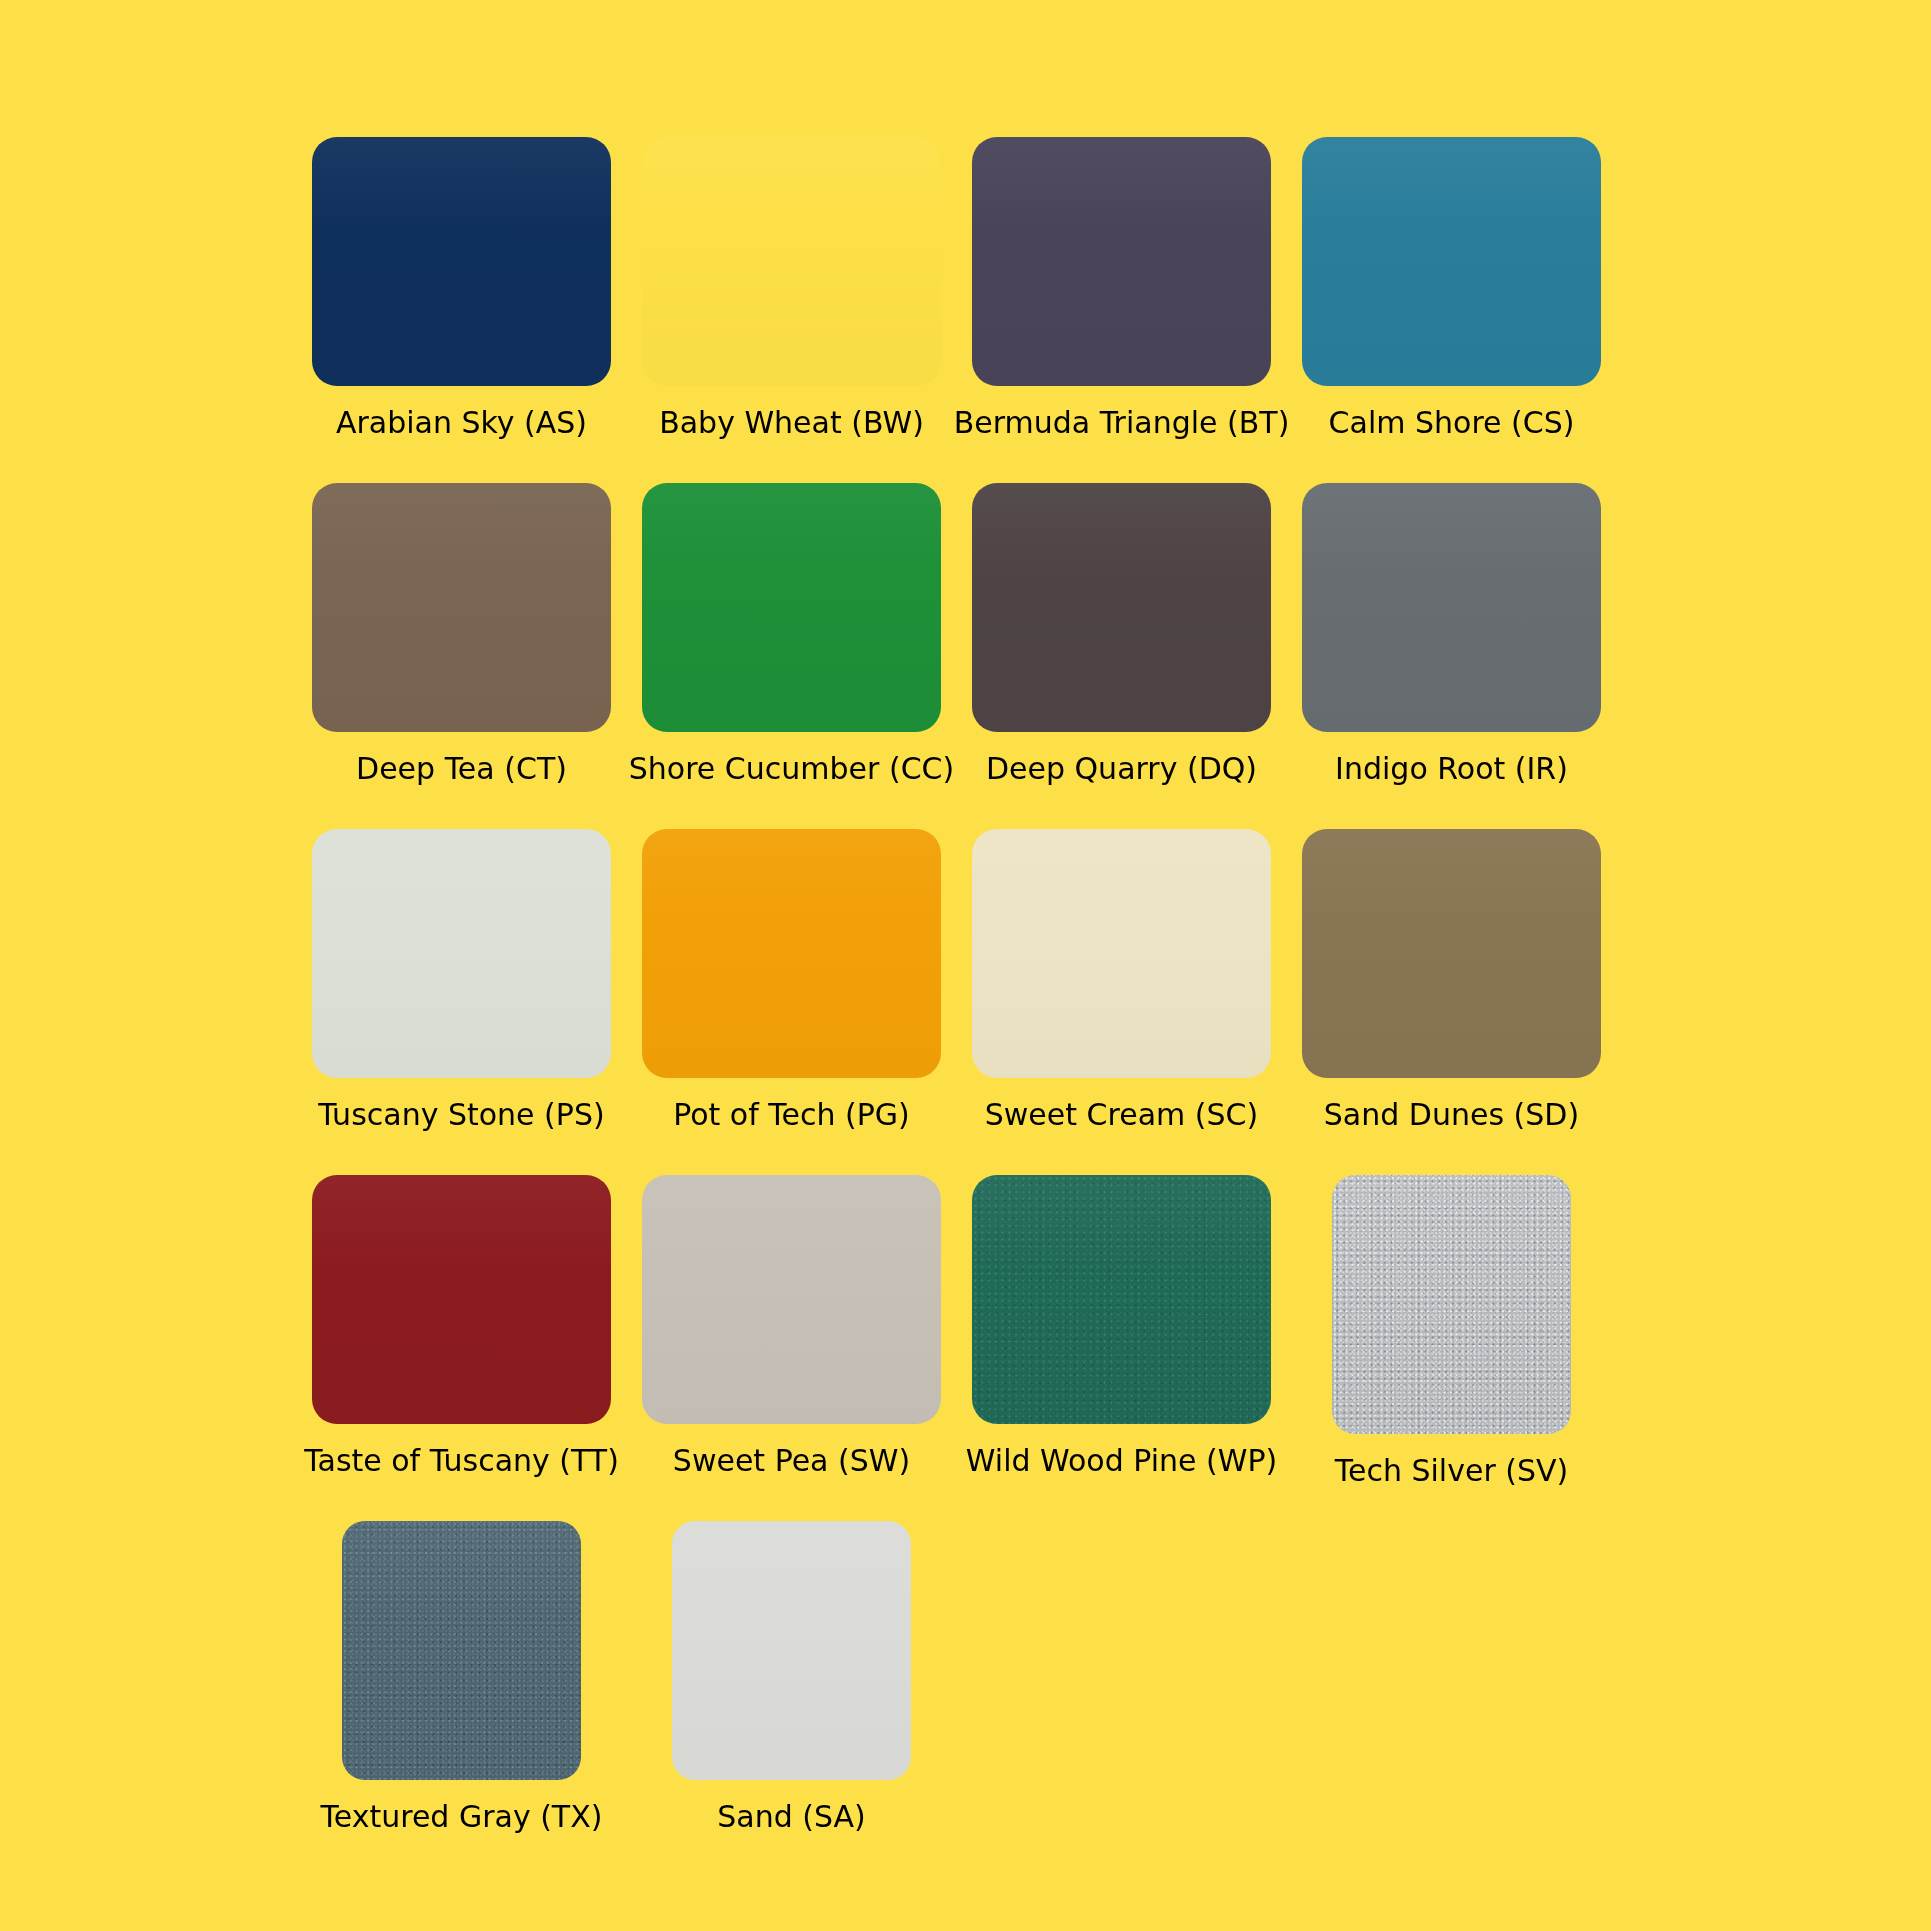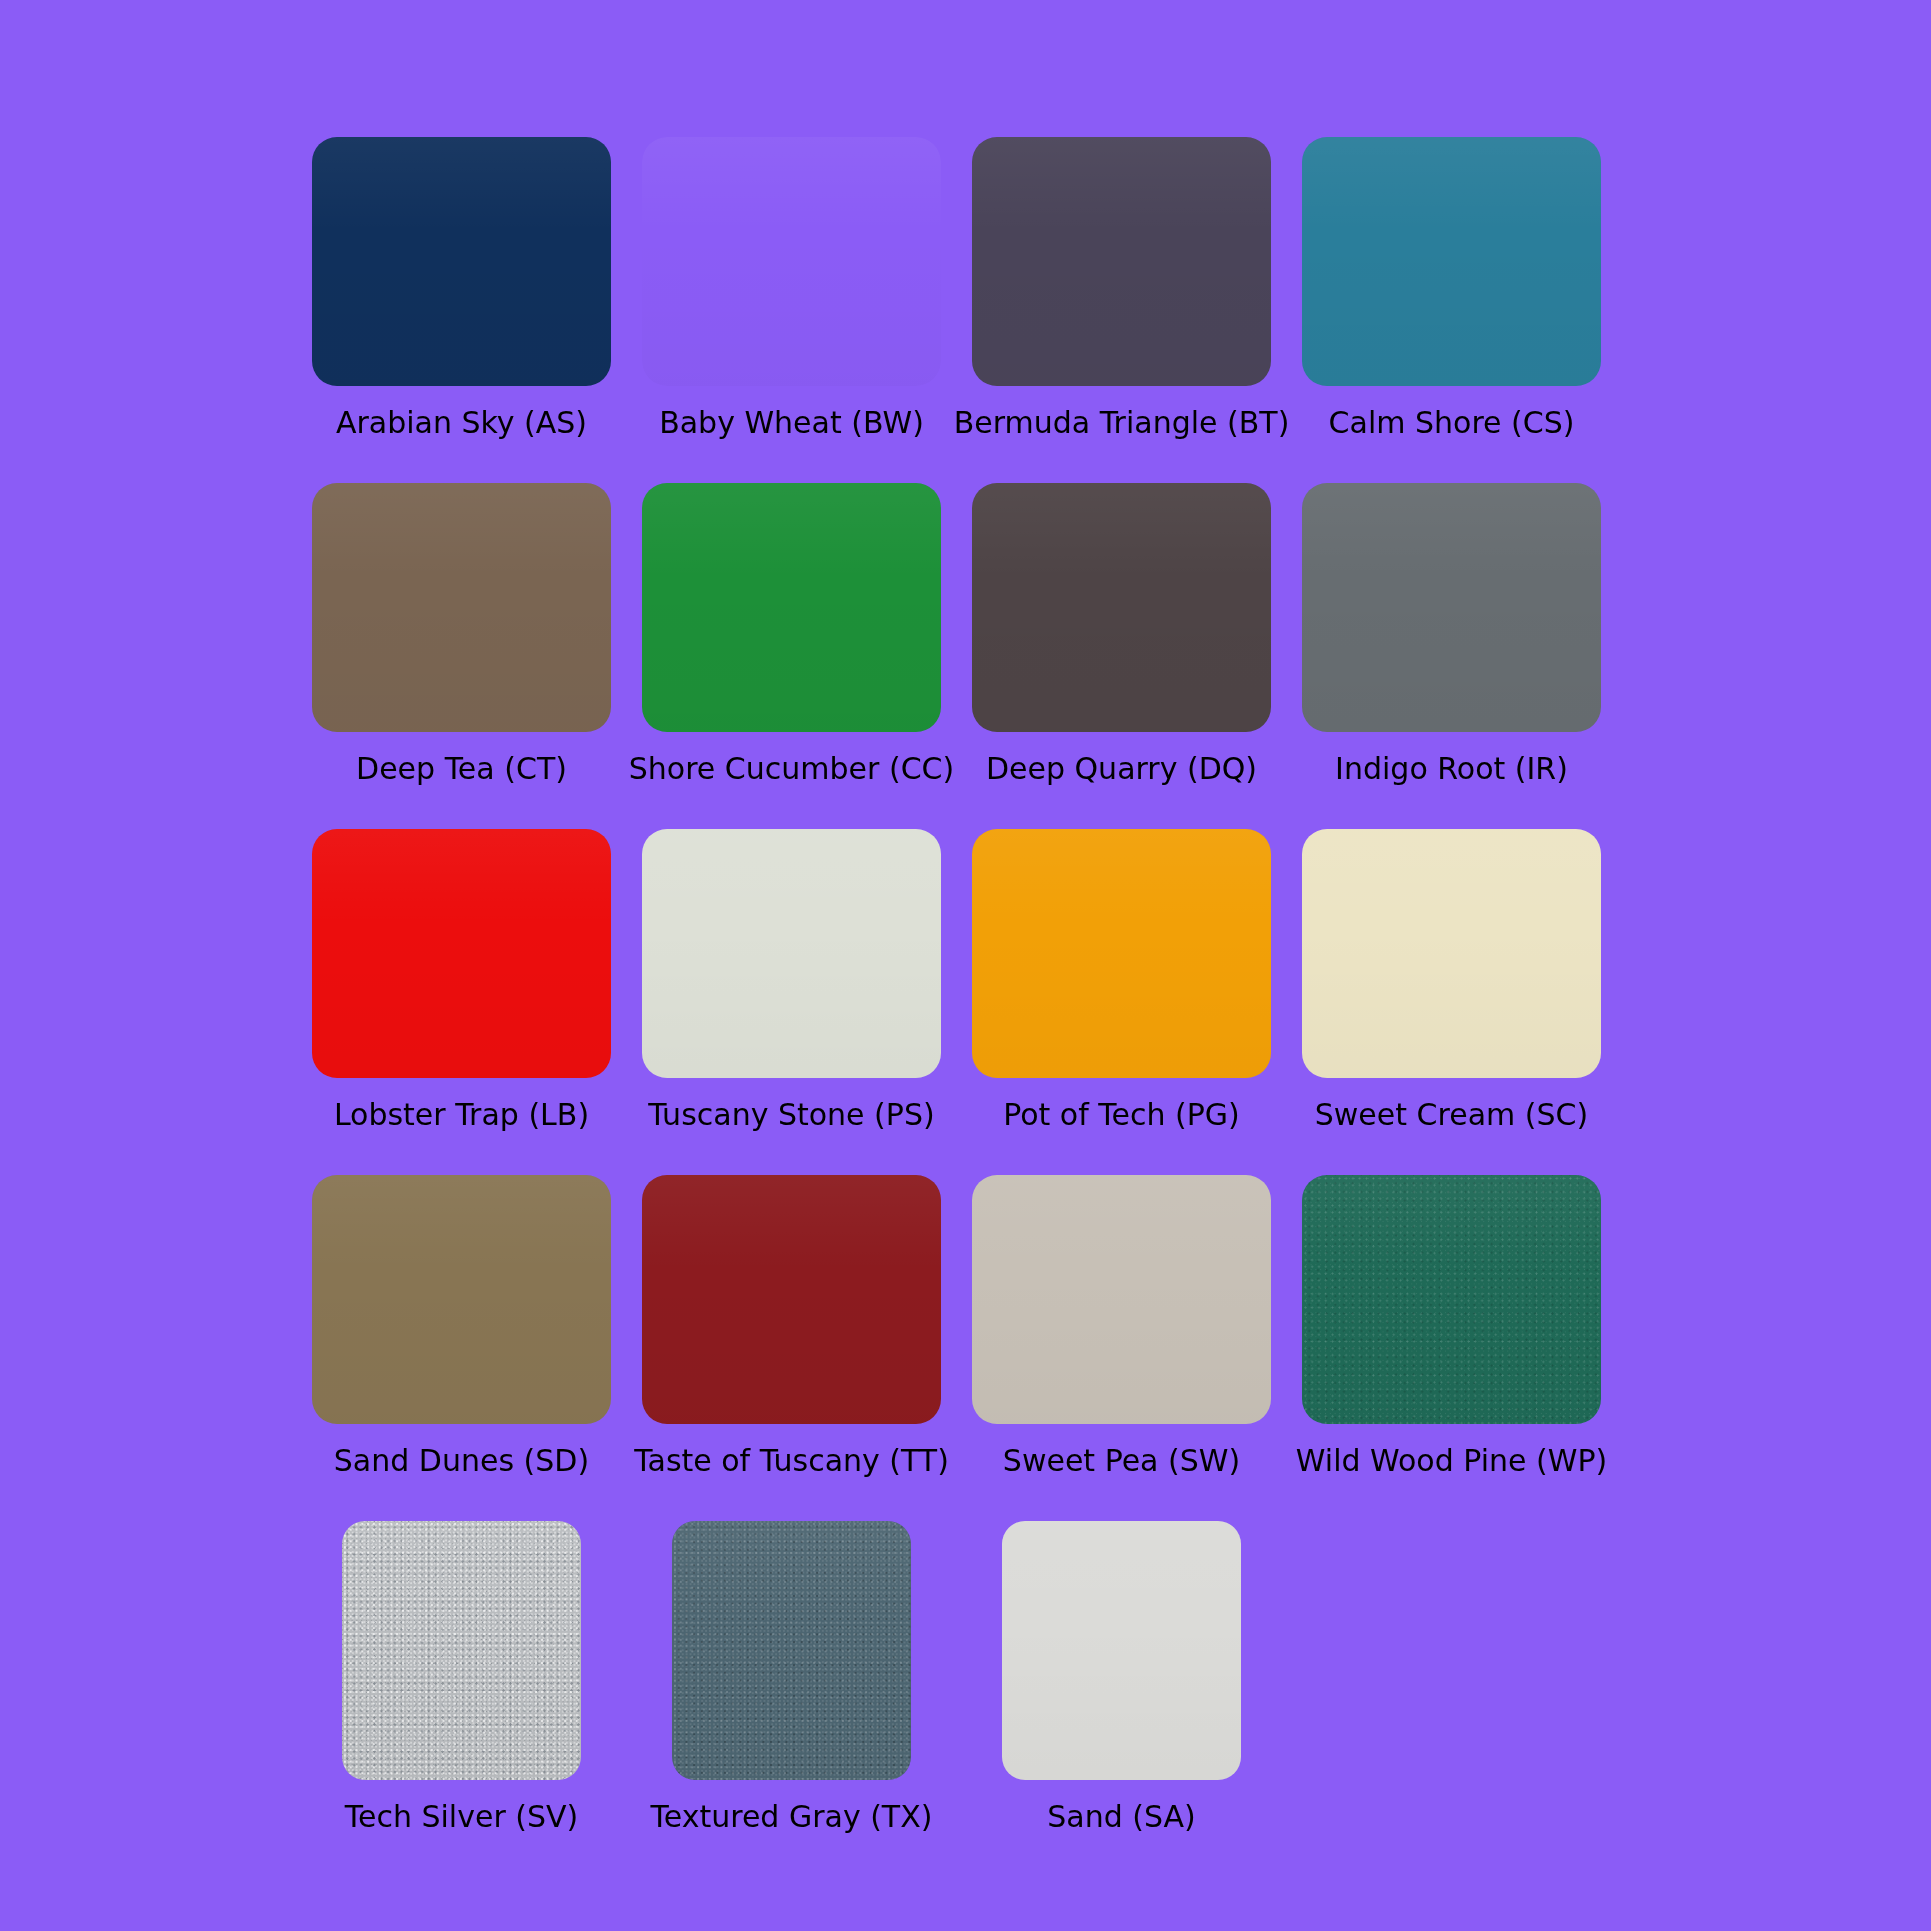--- a/index.html
+++ b/index.html
@@ -11,21 +11,21 @@
     width: 1931px;
     height: 1931px;
     font-family: "DejaVu Sans", sans-serif;
     overflow: hidden;
   }
 
   #palette-board {
     position: relative;
     width: 1931px;
     height: 1931px;
-    background: #8b5cf6;
+    background: #fde047;
     box-sizing: border-box;
     padding: 7px;
   }
 
   .swatch-grid {
     position: absolute;
     left: 312px;
     top: 137px;
     width: 1313px;
     display: grid;
@@ -164,24 +164,20 @@
       </div>
       <div class="swatch-cell">
         <div class="swatch-chip" title="Deep Quarry" style="background-color: rgb(78, 68, 70);"></div>
         <div class="swatch-label">Deep Quarry (DQ)</div>
       </div>
       <div class="swatch-cell">
         <div class="swatch-chip" title="Indigo Root" style="background-color: rgb(103, 109, 113);"></div>
         <div class="swatch-label">Indigo Root (IR)</div>
       </div>
       <div class="swatch-cell">
-        <div class="swatch-chip" title="Lobster Trap" style="background-color: rgb(236, 13, 13);"></div>
-        <div class="swatch-label">Lobster Trap (LB)</div>
-      </div>
-      <div class="swatch-cell">
         <div class="swatch-chip" title="Pepper Stone" style="background-color: rgb(221, 224, 214);"></div>
         <div class="swatch-label">Tuscany Stone (PS)</div>
       </div>
       <div class="swatch-cell">
         <div class="swatch-chip" title="Pot of Gold" style="background-color: rgb(242, 160, 7);"></div>
         <div class="swatch-label">Pot of Tech (PG)</div>
       </div>
       <div class="swatch-cell">
         <div class="swatch-chip" title="Sweet Cream" style="background-color: rgb(236, 228, 196);"></div>
         <div class="swatch-label">Sweet Cream (SC)</div>

